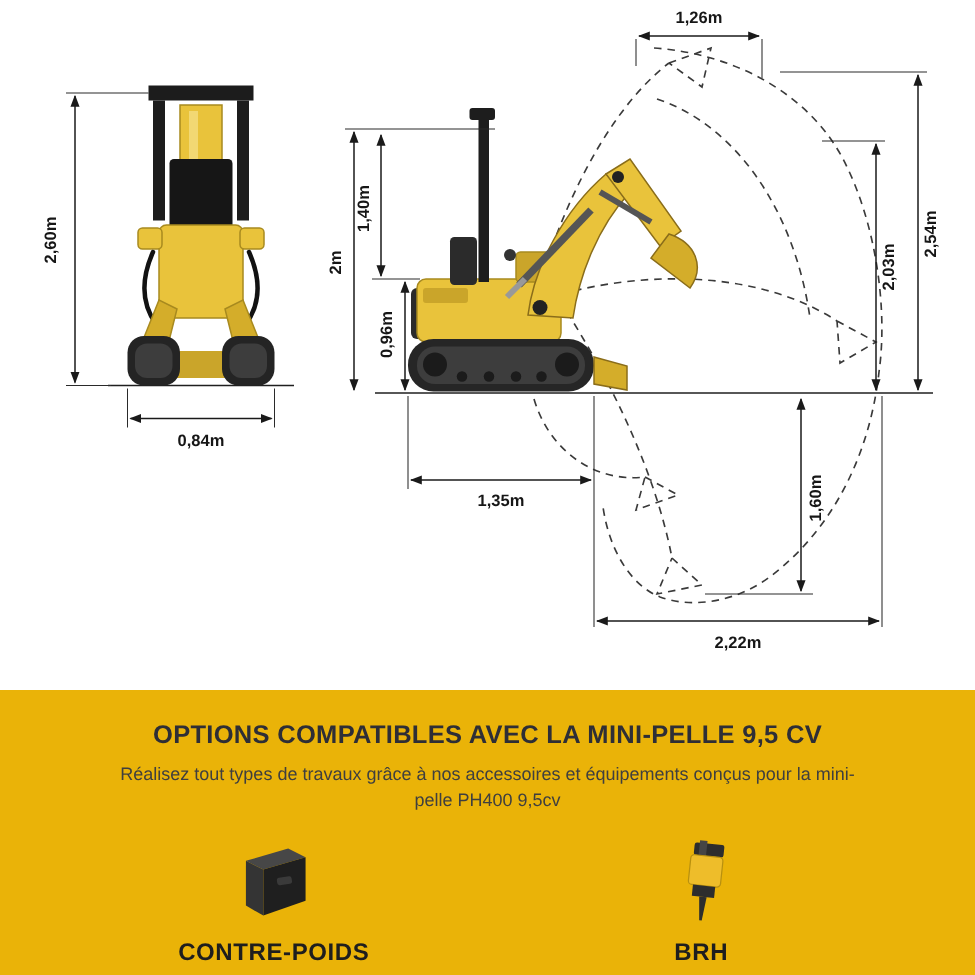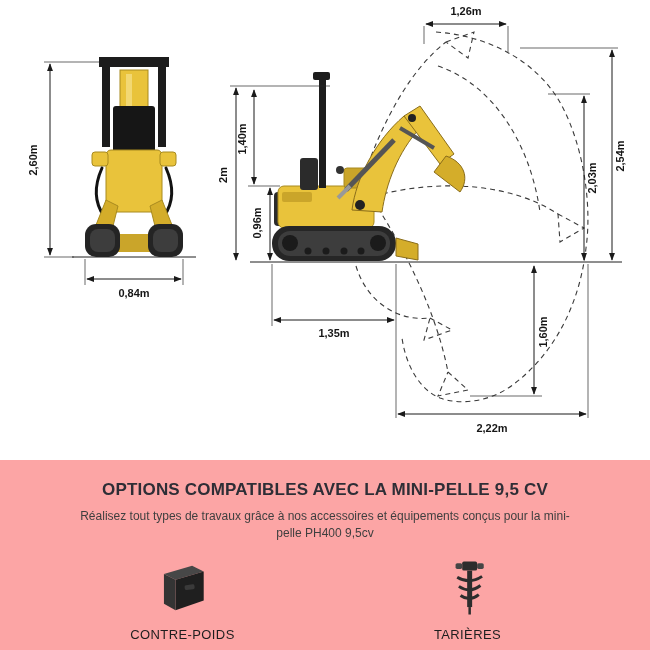--- a/index.html
+++ b/index.html
@@ -10,34 +10,34 @@
   .page{width:650px;height:650px;position:relative;}
   .diagram{width:650px;height:460px;background:#ffffff;}
   .dim{stroke:#1a1a1a;stroke-width:1;fill:none;}
   .ext{stroke:#2a2a2a;stroke-width:0.7;fill:none;}
   .solid{stroke:#1f1f1f;stroke-width:1;fill:none;}
   .dash{stroke:#3a3a3a;stroke-width:1.1;fill:none;stroke-dasharray:5 4;}
   .hose{stroke:#121212;stroke-width:3;fill:none;stroke-linecap:round;}
   .dt{font-family:"Liberation Sans",sans-serif;font-size:11px;font-weight:600;
       fill:#161616;text-anchor:middle;}
   .options{
-    width:650px;height:190px;background:#fca5a5;text-align:center;
+    width:650px;height:190px;background:#eab308;text-align:center;
     box-sizing:border-box;padding-top:20px;
   }
   .options h2{
     margin:0 0 8px;font-size:17px;font-weight:700;color:#2e2e36;letter-spacing:.2px;
   }
   .options .sub{
     margin:0 auto 16px;max-width:500px;font-size:12px;line-height:1.45;color:#3f3f3f;
   }
   .items{display:flex;padding:0 40px;}
   .item{flex:1;text-align:center;cursor:pointer;}
   .item .ic svg{width:96px;height:58px;display:block;margin:0 auto;}
   .item .lbl{
-    margin-top:10px;font-size:13px;font-weight:400;color:#1e1e1e;letter-spacing:.4px;
+    margin-top:10px;font-size:16px;font-weight:700;color:#1e1e1e;letter-spacing:.4px;
   }
 </style>
 </head>
 <body>
 
 <div class="page">
 
   <div class="diagram">
     <svg width="650" height="460" viewBox="0 0 650 460">
       <defs>
@@ -178,32 +178,31 @@
           <svg viewBox="0 0 90 70">
             <polygon points="22,18 56,8 70,15 36,25" fill="#474747"></polygon>
             <polygon points="36,25 70,15 70,50 36,62" fill="#1f1f1f"></polygon>
             <polygon points="22,18 36,25 36,62 22,54" fill="#343434"></polygon>
             <rect x="47" y="31" width="12" height="6" rx="2" fill="#3a3a3a" transform="rotate(-8 53 34)"></rect>
           </svg>
         </div>
         <div class="lbl">CONTRE-POIDS</div>
       </div>
 
+
       <div class="item">
         <div class="ic">
           <svg viewBox="0 0 90 70">
-            <rect x="38" y="3" width="18" height="11" rx="2" fill="#2d2d2d"></rect>
-            <rect x="30" y="5" width="8" height="7" rx="2" fill="#454545"></rect>
-            <rect x="56" y="5" width="8" height="7" rx="2" fill="#454545"></rect>
-            <rect x="44" y="14" width="6" height="44" fill="#2d2d2d"></rect>
-            <path d="M32,22 Q47,31 62,21" fill="none" stroke="#2d2d2d" stroke-width="3.5"></path>
-            <path d="M34,33 Q47,42 60,32" fill="none" stroke="#2d2d2d" stroke-width="3.5"></path>
-            <path d="M36,44 Q47,52 58,43" fill="none" stroke="#2d2d2d" stroke-width="3.5"></path>
-            <path d="M47,58 L47,67" stroke="#2d2d2d" stroke-width="3"></path>
+            <g transform="rotate(6 47 35)">
+              <rect x="36" y="4" width="24" height="10" rx="2" fill="#2d2d2d"></rect>
+              <rect x="40" y="2" width="6" height="14" fill="#454545"></rect>
+              <rect x="34" y="14" width="26" height="24" rx="3" fill="#eebd2a" stroke="#b8900f"></rect>
+              <rect x="38" y="38" width="18" height="9" fill="#2d2d2d"></rect>
+              <polygon points="44,47 50,47 48,66 46,66" fill="#2d2d2d"></polygon>
+            </g>
           </svg>
         </div>
-        <div class="lbl">TARIÈRES</div>
+        <div class="lbl">BRH</div>
       </div>
-
 
     </div>
   </div>
 </div>
 
 </body></html>

